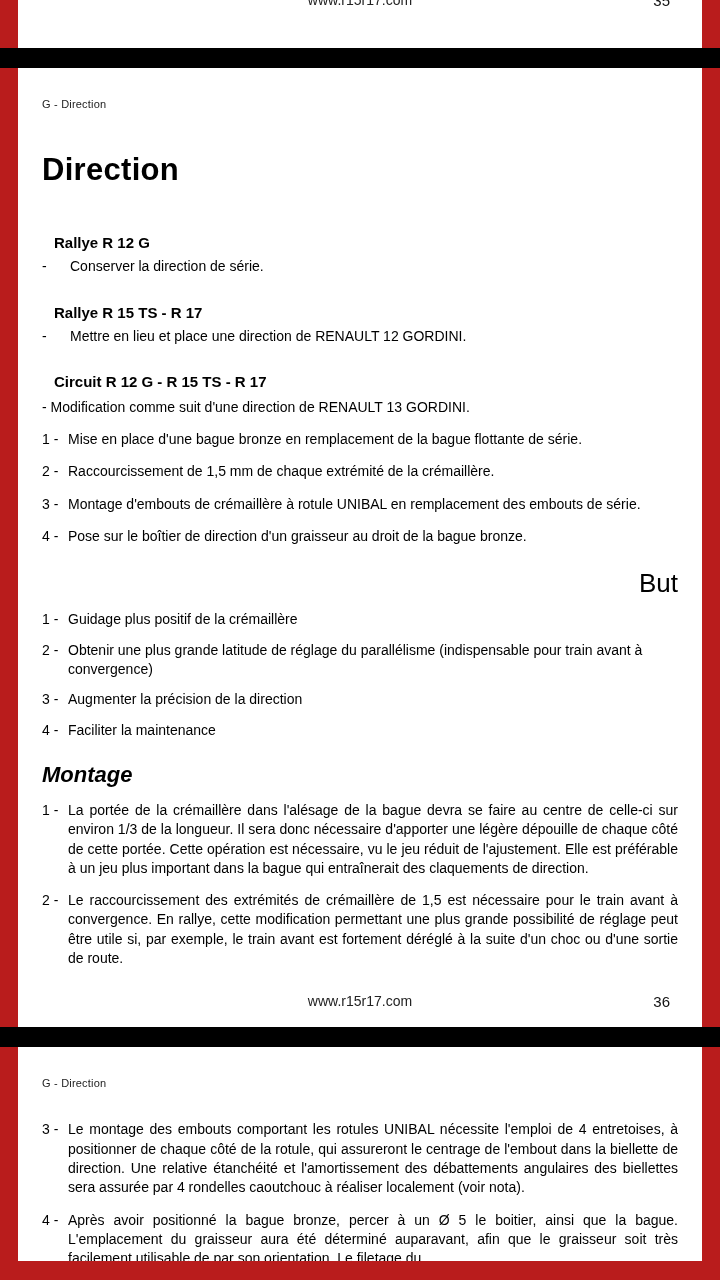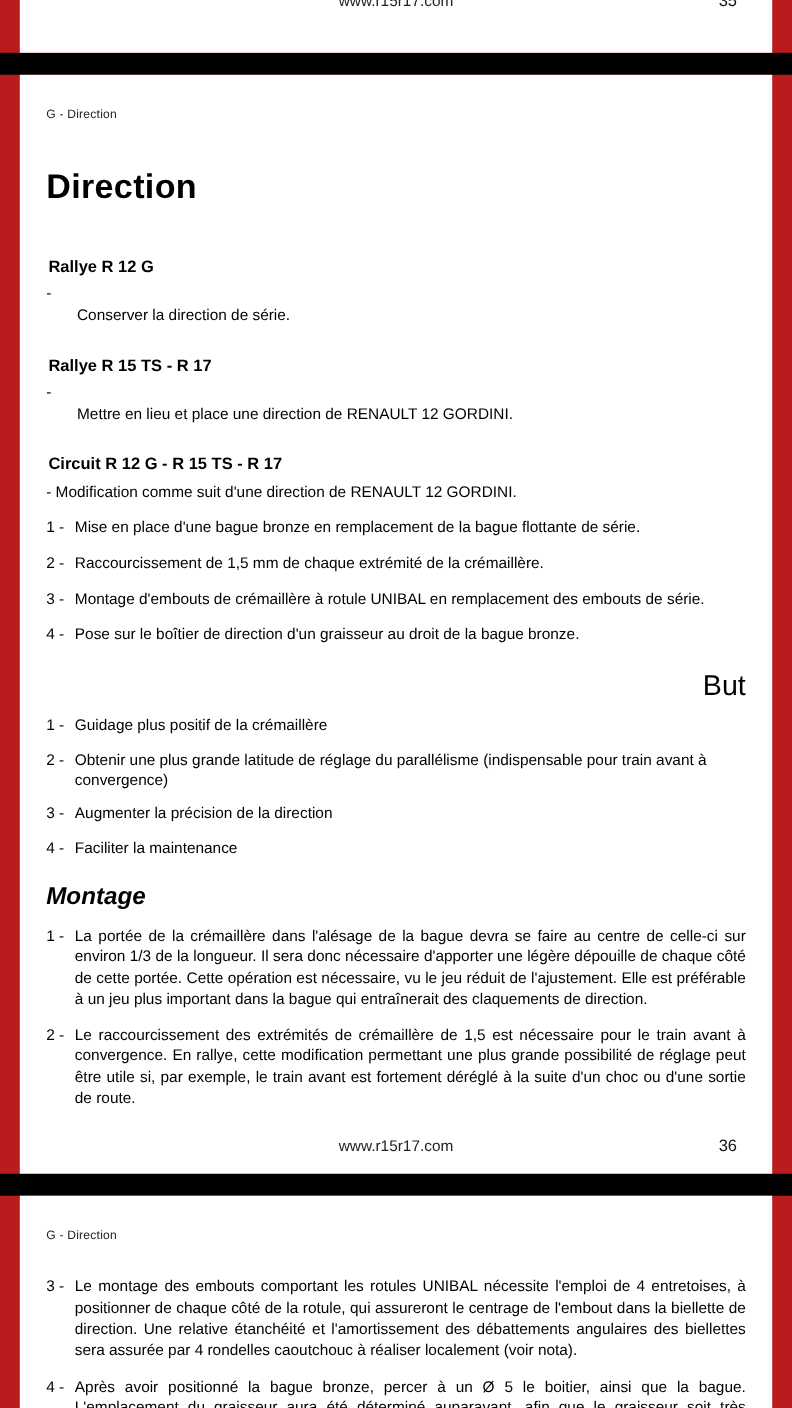--- a/index.html
+++ b/index.html
@@ -63,21 +63,21 @@
   .doc-title {
     text-align: left;
     font-size: 31px;
     font-weight: bold;
     margin: 42px 0 0 0;
     letter-spacing: 0.3px;
   }
   .section-head {
     font-size: 15px;
     font-weight: bold;
-    margin: 28px 0 6px 2px;
+    margin: 28px 0 6px 12px;
   }
   .section-head.big {
     font-size: 22px;
     margin: 22px 0 12px 0;
     font-style: italic;
   }
   .center-head {
     text-align: right;
     font-size: 26px;
     font-weight: normal;
@@ -89,21 +89,20 @@
     line-height: 1.33;
     margin: 4px 0 2px 0;
   }
   .dash-item .marker {
     width: 28px;
     flex: 0 0 28px;
     text-align: left;
   }
   .dash-item .text {
     flex: 1 1 auto;
-    margin-top: 20px;
   }
   .plain-line {
     font-size: 14px;
     line-height: 1.35;
     margin: 8px 0;
   }
   .num-item {
     display: flex;
     font-size: 14px;
     line-height: 1.38;
@@ -177,21 +176,21 @@
       <span class="text">Conserver la direction de série.</span>
     </div>
 
     <div class="section-head">Rallye R 15 TS - R 17</div>
     <div class="dash-item">
       <span class="marker">-</span>
       <span class="text">Mettre en lieu et place une direction de RENAULT 12 GORDINI.</span>
     </div>
 
     <div class="section-head">Circuit R 12 G - R 15 TS - R 17</div>
-    <div class="plain-line">- Modification comme suit d'une direction de RENAULT 12 GORDINI.</div>
+    <div class="plain-line">- Modification comme suit d'une direction de RENAULT 13 GORDINI.</div>
 
     <div class="num-item">
       <span class="marker">1 -</span>
       <span class="text">Mise en place d'une bague bronze en remplacement de la bague flottante de série.</span>
     </div>
     <div class="num-item">
       <span class="marker">2 -</span>
       <span class="text">Raccourcissement de 1,5 mm de chaque extrémité de la crémaillère.</span>
     </div>
     <div class="num-item">

